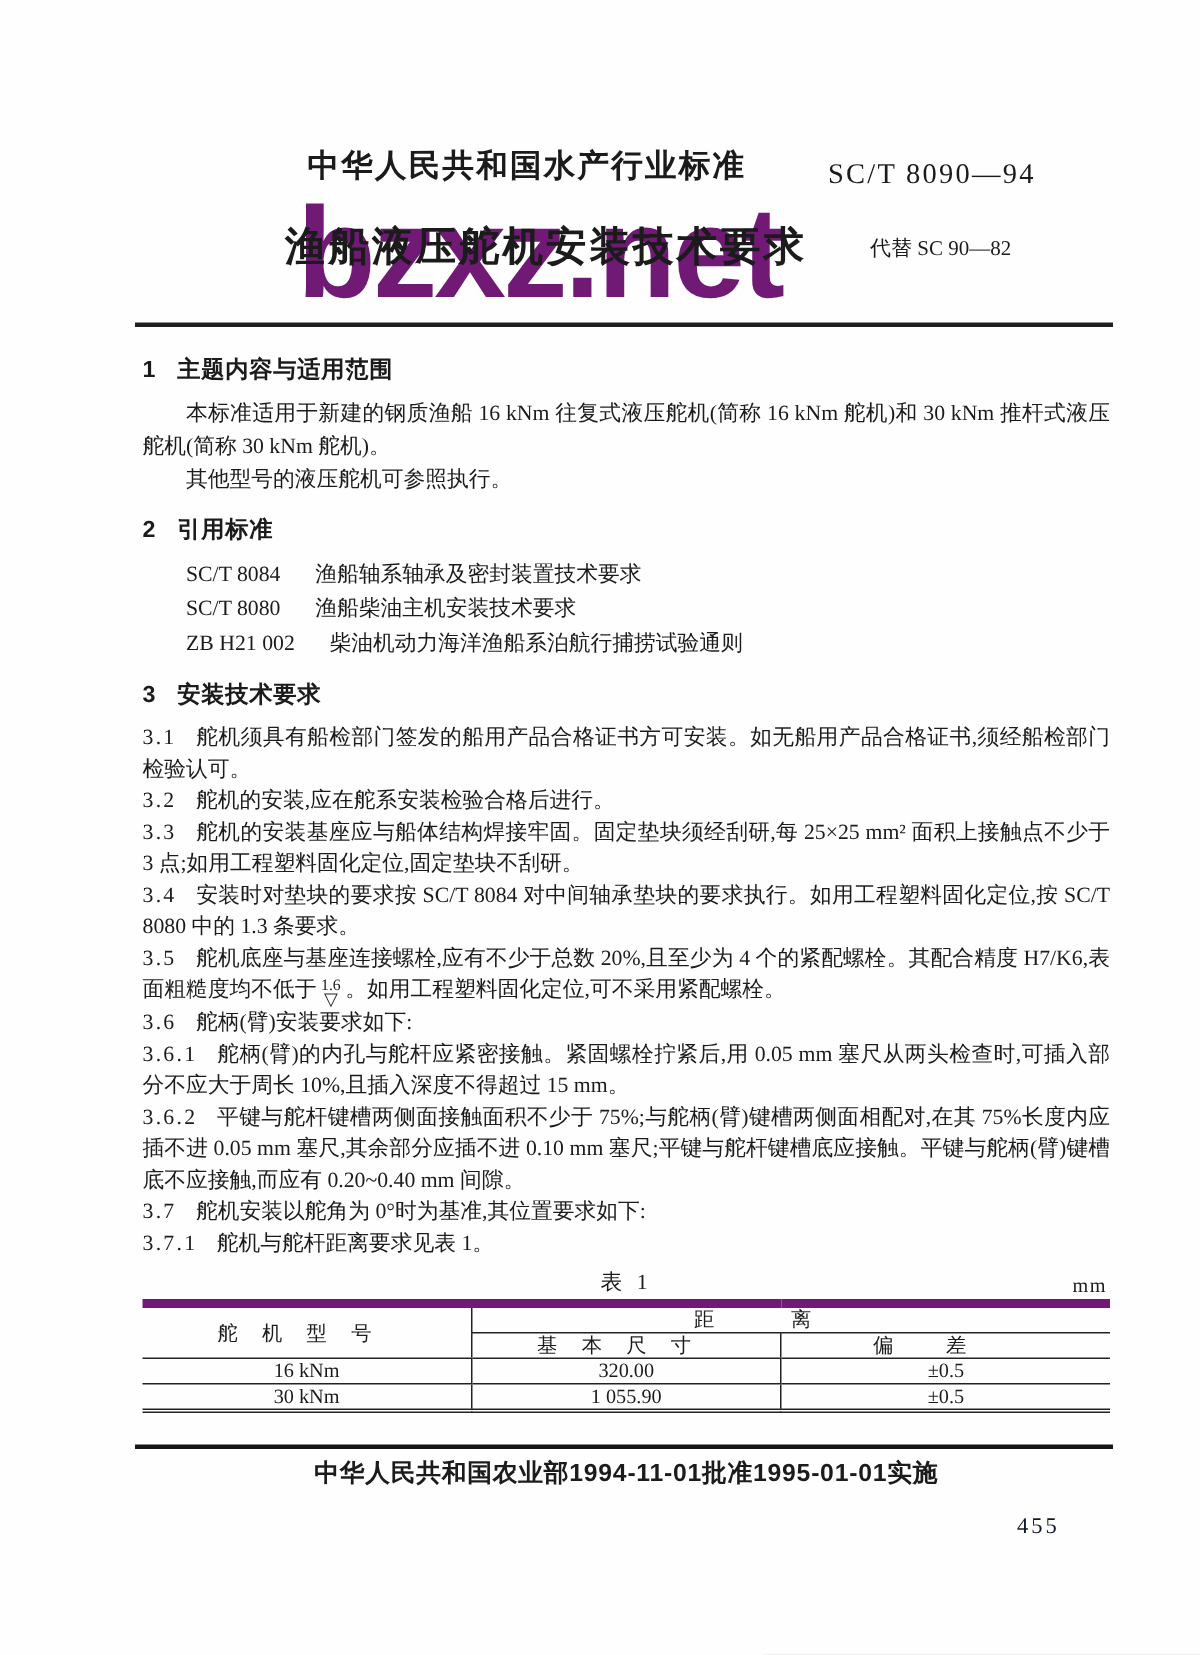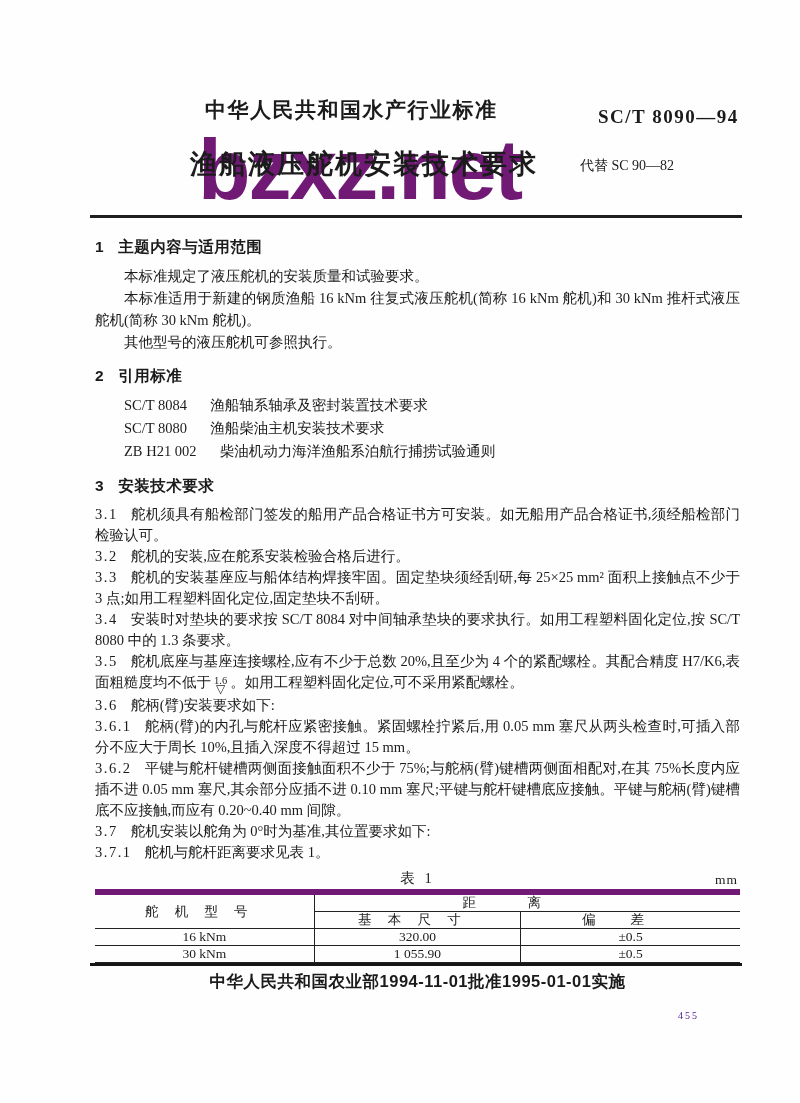--- a/index.html
+++ b/index.html
@@ -19,22 +19,22 @@
     font-weight:bold;font-size:86px;line-height:1;
     color:#701a75;letter-spacing:-2px;z-index:1;
     user-select:none;
   }
   .org-title{
     position:absolute;left:205px;top:96px;
     font-family:"Liberation Sans","DejaVu Sans",sans-serif;
     font-weight:bold;font-size:21px;letter-spacing:1.5px;z-index:2;
   }
   .std-number{
-    position:absolute;left:598px;top:106px;
-    font-weight:bold;font-size:19px;letter-spacing:1.5px;z-index:2;
+    position:absolute;left:552px;top:106px;
+    font-weight:normal;font-size:19px;letter-spacing:1.5px;z-index:2;
   }
   .doc-title{
     position:absolute;left:190px;top:146px;
     font-family:"Liberation Sans","DejaVu Sans",sans-serif;
     font-weight:bold;font-size:27px;letter-spacing:2px;z-index:2;
   }
   .replaces{
     position:absolute;left:580px;top:157px;
     font-size:14px;z-index:2;
   }
@@ -85,38 +85,37 @@
   .ls3{letter-spacing:2.6em;}
   .ls4{letter-spacing:3.8em;}
   
   .footer-rule{position:absolute;left:90px;top:963px;width:652px;height:3px;background:#161616;z-index:2;}
   .footer{
     position:absolute;left:95px;top:971px;width:645px;z-index:2;
     display:flex;justify-content:center;
     font-family:"Liberation Sans","DejaVu Sans",sans-serif;
     font-weight:bold;font-size:16.5px;letter-spacing:.5px;
   }
-  .page-num{position:absolute;left:678px;top:1010px;font-size:10px;color:#4c1d95;letter-spacing:2px;z-index:2;}
+  .page-num{position:absolute;left:678px;top:1010px;font-size:15px;color:#0f172a;letter-spacing:2px;z-index:2;}
 </style>
 </head>
 <body>
 
 <div class="page">
 
   <div class="watermark">bzxz.net</div>
   <div class="org-title">中华人民共和国水产行业标准</div>
   <div class="std-number">SC/T 8090—94</div>
   <div class="doc-title">渔船液压舵机安装技术要求</div>
   <div class="replaces">代替 SC 90—82</div>
   <div class="head-rule"></div>
 
   <div class="content">
 
     <p class="sec-heading first"><span class="hnum">1</span><span>主题内容与适用范围</span></p>
-    <p class="para">本标准规定了液压舵机的安装质量和试验要求。</p>
     <p class="para">本标准适用于新建的钢质渔船 16 kNm 往复式液压舵机(简称 16 kNm 舵机)和 30 kNm 推杆式液压舵机(简称 30 kNm 舵机)。</p>
     <p class="para">其他型号的液压舵机可参照执行。</p>
 
     <p class="sec-heading"><span class="hnum">2</span><span>引用标准</span></p>
     <p class="ref"><span class="ref-code">SC/T 8084</span><span>渔船轴系轴承及密封装置技术要求</span></p>
     <p class="ref"><span class="ref-code">SC/T 8080</span><span>渔船柴油主机安装技术要求</span></p>
     <p class="ref"><span class="ref-code">ZB H21 002</span><span>柴油机动力海洋渔船系泊航行捕捞试验通则</span></p>
 
     <p class="sec-heading"><span class="hnum">3</span><span>安装技术要求</span></p>
 

